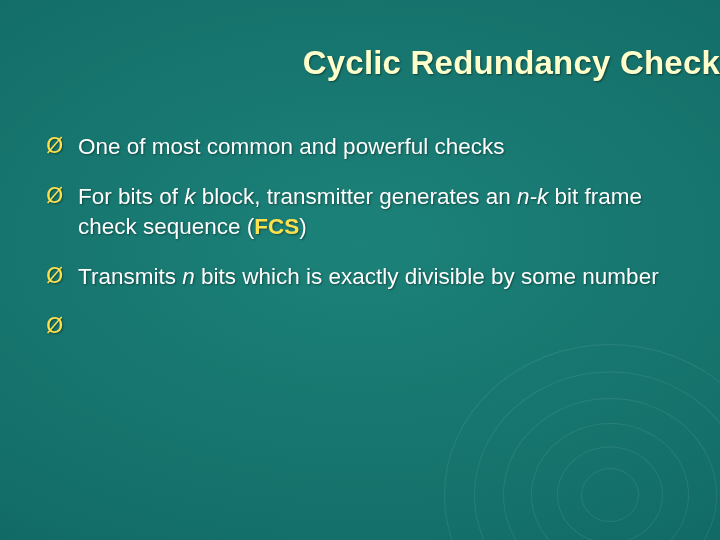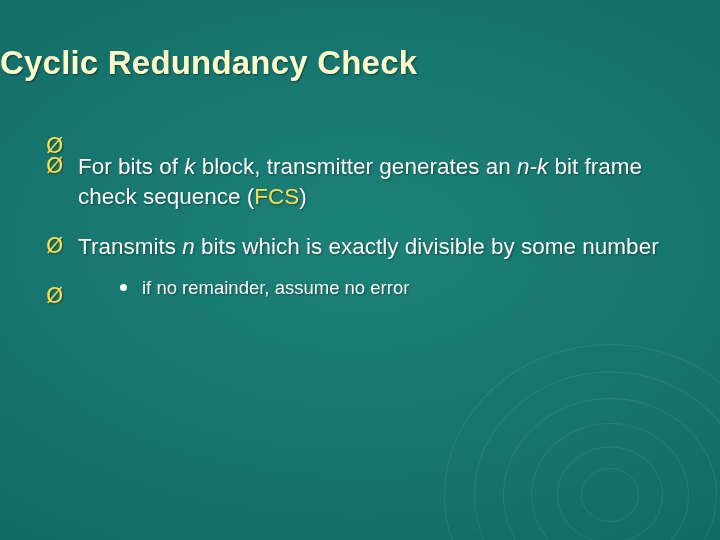--- a/index.html
+++ b/index.html
@@ -42,21 +42,21 @@
   .r3 { width: 212px; height: 192px; }
   .r4 { width: 156px; height: 142px; }
   .r5 { width: 104px; height: 95px; }
   .r6 { width: 56px;  height: 52px; }
 
   .title {
     position: absolute;
     left: 0;
     top: 44px;
     width: 720px;
-    text-align: left;
+    text-align: right;
     color: #ffffcc;
     font-size: 33px;
     font-weight: bold;
     letter-spacing: 0.2px;
     text-shadow: 1px 1px 2px rgba(0,0,0,0.45);
   }
   .body {
     position: absolute;
     left: 46px;
     top: 132px;
@@ -95,20 +95,21 @@
     width: 7px;
     height: 7px;
     background: #ffffff;
     border-radius: 50%;
   }
   .em-italic {
     font-style: italic;
   }
   .yellow {
     color: #ffe14d;
+    font-weight: bold;
   }
 </style>
 </head>
 <body>
 
 <div class="slide">
 
   <div class="rings">
     <div class="ring r1"></div>
     <div class="ring r2"></div>
@@ -117,35 +118,32 @@
     <div class="ring r5"></div>
     <div class="ring r6"></div>
   </div>
 
   <div class="title">Cyclic Redundancy Check</div>
 
   <div class="body">
 
     <div class="bullet">
       <span class="marker">Ø</span>
+      <span>One of most common and powerful checks</span>
     </div>
 
     <div class="bullet">
       <span class="marker">Ø</span>
       <span>For bits of </span><span class="em-italic">k</span><span> block, transmitter generates an </span><span class="em-italic">n-k</span><span> bit frame check sequence (</span><span class="yellow">FCS</span><span>)</span>
     </div>
 
     <div class="bullet">
       <span class="marker">Ø</span>
       <span>Transmits </span><span class="em-italic">n</span><span> bits which is exactly divisible by some number</span>
     </div>
 
     <div class="bullet">
       <span class="marker">Ø</span>
     </div>
 
-    <div class="sub">
-      <span class="marker-dot"></span>
-      <span>if no remainder, assume no error</span>
-    </div>
 
   </div>
 </div>
 
 </body></html>

